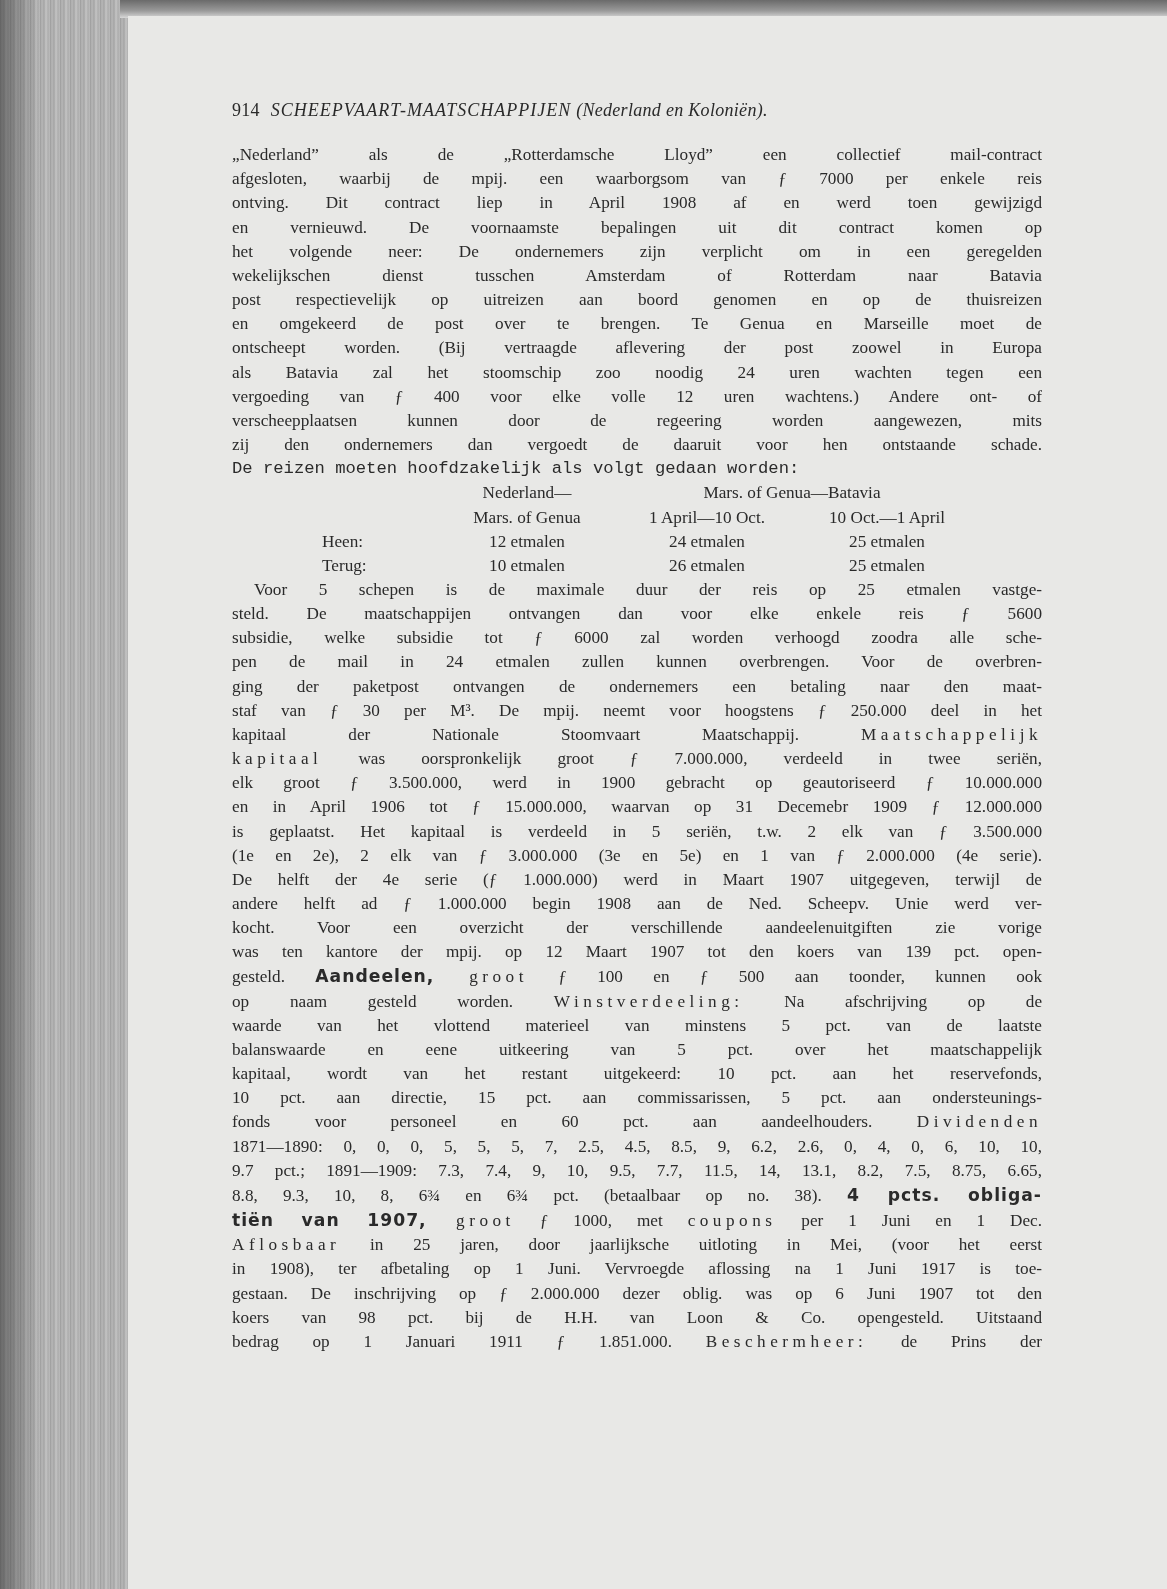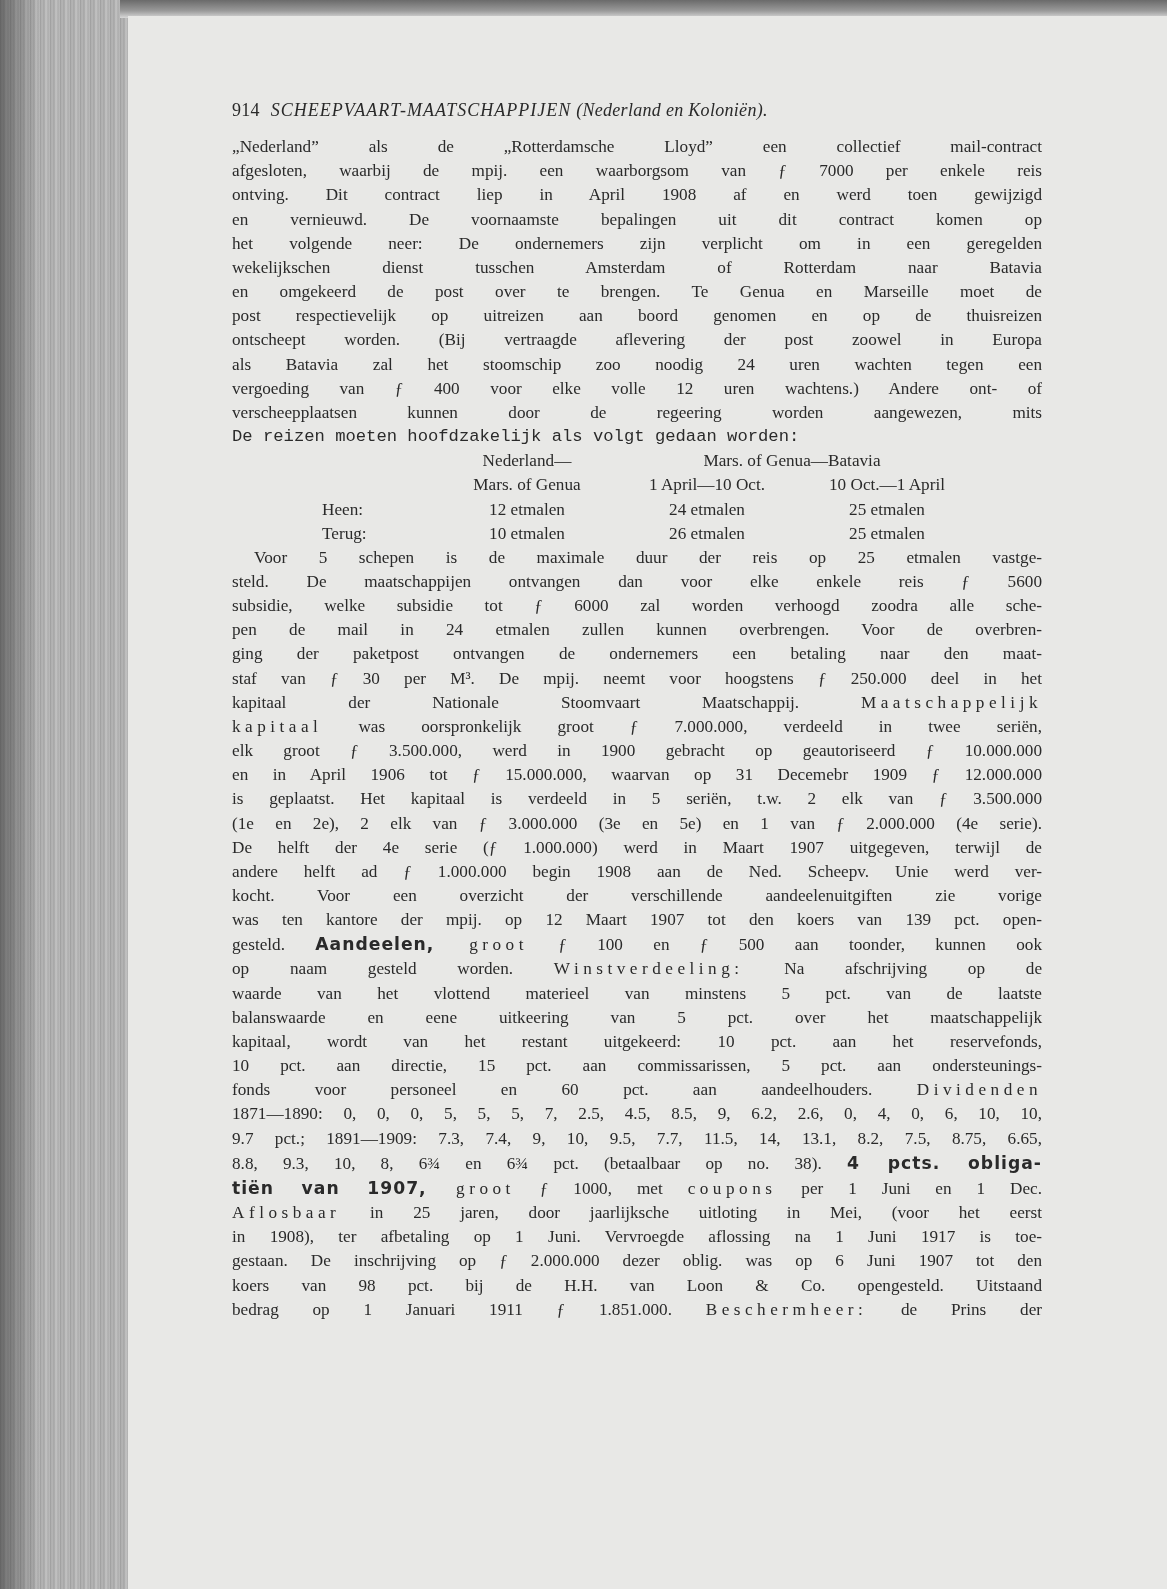--- a/index.html
+++ b/index.html
@@ -23,21 +23,21 @@
   .page {
     position: absolute; left: 128px; top: 16px; width: 1039px; height: 1573px;
     background: #e8e8e6;
   }
   .text-block {
     position: absolute; left: 232px; top: 98px; width: 810px;
     color: #2a2a2a; font-size: 17.2px; line-height: 24.15px;
     font-family: "Liberation Serif", "DejaVu Serif", serif;
   }
   .running-head {
-    font-size: 18px; margin-bottom: 13px; letter-spacing: 0.3px;
+    font-size: 18px; margin-bottom: 21px; letter-spacing: 0.3px;
   }
   .running-head .num { font-style: normal; margin-right: 6px; }
   .running-head .title { font-style: italic; letter-spacing: 1px; }
   .running-head .sub { font-style: italic; }
   p { margin: 0; text-align: justify; text-align-last: justify; }
   p.last { text-align-last: left; font-family: Liberation Mono, monospace; }
   p.indent { text-indent: 22px; }
   .sp { letter-spacing: 4.5px; }
   .bold-sans { font-family: "DejaVu Sans", "Liberation Sans", sans-serif; font-weight: bold; letter-spacing: 1px; }
   table.sched { border-collapse: collapse; margin-left: 60px; }
@@ -61,26 +61,27 @@
     <span class="sub">(Nederland en Koloniën).</span>
   </div>
 
   <div>
     <p>„Nederland” als de „Rotterdamsche Lloyd” een collectief mail-contract</p>
     <p>afgesloten, waarbij de mpij. een waarborgsom van ƒ 7000 per enkele reis</p>
     <p>ontving. Dit contract liep in April 1908 af en werd toen gewijzigd</p>
     <p>en vernieuwd. De voornaamste bepalingen uit dit contract komen op</p>
     <p>het volgende neer: De ondernemers zijn verplicht om in een geregelden</p>
     <p>wekelijkschen dienst tusschen Amsterdam of Rotterdam naar Batavia</p>
+    <p>post respectievelijk op uitreizen aan boord genomen en op de thuisreizen</p>
     <p>en omgekeerd de post over te brengen. Te Genua en Marseille moet de</p>
-    <p>post respectievelijk op uitreizen aan boord genomen en op de thuisreizen</p>
     <p>ontscheept worden. (Bij vertraagde aflevering der post zoowel in Europa</p>
     <p>als Batavia zal het stoomschip zoo noodig 24 uren wachten tegen een</p>
     <p>vergoeding van ƒ 400 voor elke volle 12 uren wachtens.) Andere ont- of</p>
     <p>verscheepplaatsen kunnen door de regeering worden aangewezen, mits</p>
+    <p>zij den ondernemers dan vergoedt de daaruit voor hen ontstaande schade.</p>
     <p class="last">De reizen moeten hoofdzakelijk als volgt gedaan worden:</p>
   </div>
 
   <table class="sched">
     <tbody>
         <tr>
       <td class="c0"></td>
       <td class="c1">Nederland—</td>
       <td colspan="2">Mars. of Genua—Batavia</td>
     </tr>

